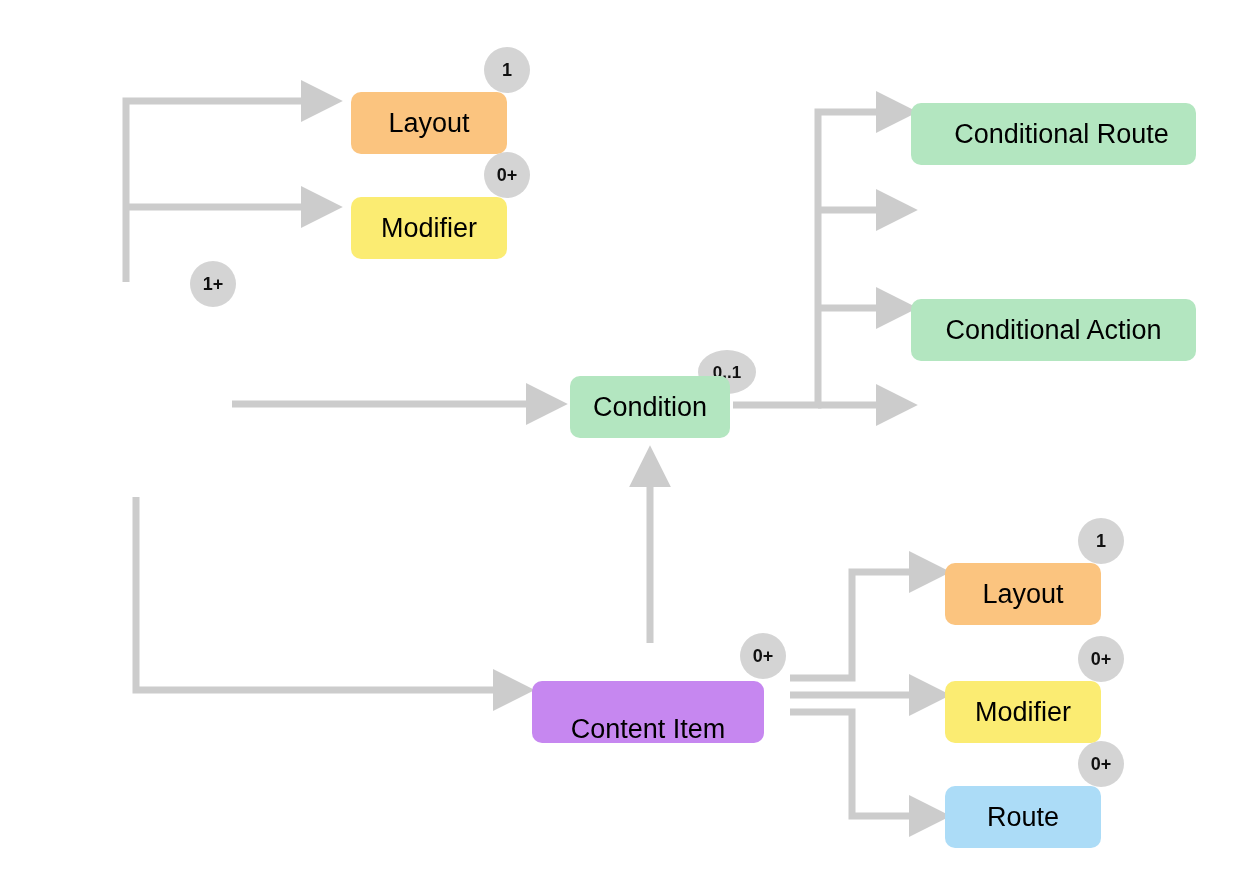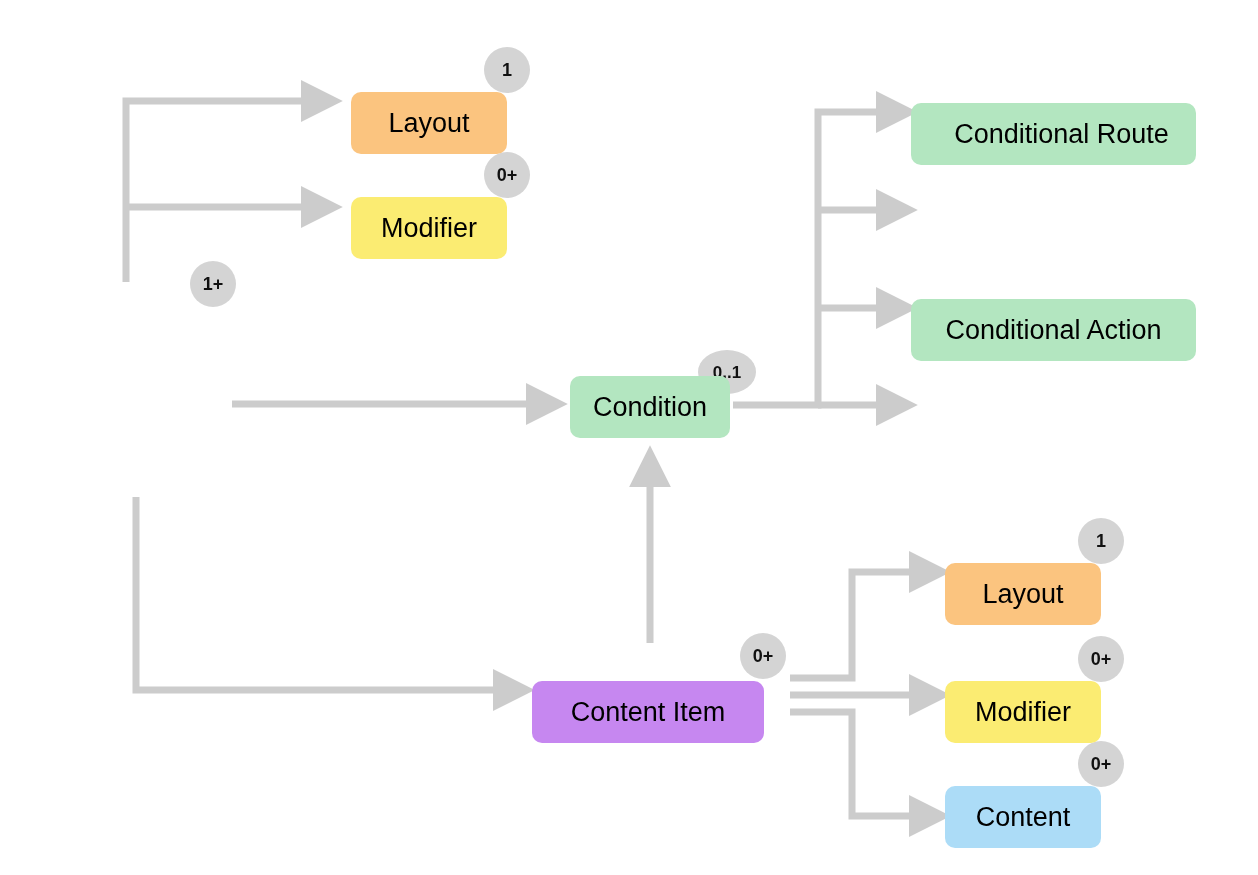--- a/index.html
+++ b/index.html
@@ -124,29 +124,29 @@
   <div class="node" style="left:911px; top:81px; width:285px; height:62px; background:#b3e6c0; font-size:27px;padding-left:16px;">
     <span class="node-label">Conditional Route</span>
   </div>
 
 
   <div class="node" style="left:911px; top:277px; width:285px; height:62px; background:#b3e6c0; font-size:27px;">
     <span class="node-label">Conditional Action</span>
   </div>
 
 
-  <div class="node" style="left:532px; top:659px; width:232px; height:62px; background:#c687f0; font-size:27px;">
+  <div class="node" style="left:532px; top:659px; width:232px; height:62px; background:#c687f0; font-size:27px;align-items:flex-end;">
     <span class="node-label">Content Item</span>
   </div>
 
   <div class="node" style="left:945px; top:541px; width:156px; height:62px; background:#fbc47f; font-size:27px;">
     <span class="node-label">Layout</span>
   </div>
 
   <div class="node" style="left:945px; top:659px; width:156px; height:62px; background:#fbec72; font-size:27px;">
     <span class="node-label">Modifier</span>
   </div>
 
   <div class="node" style="left:945px; top:764px; width:156px; height:62px; background:#acdcf7; font-size:27px;">
-    <span class="node-label">Content</span>
+    <span class="node-label">Route</span>
   </div>
 
 </div>
 
 </body></html>

